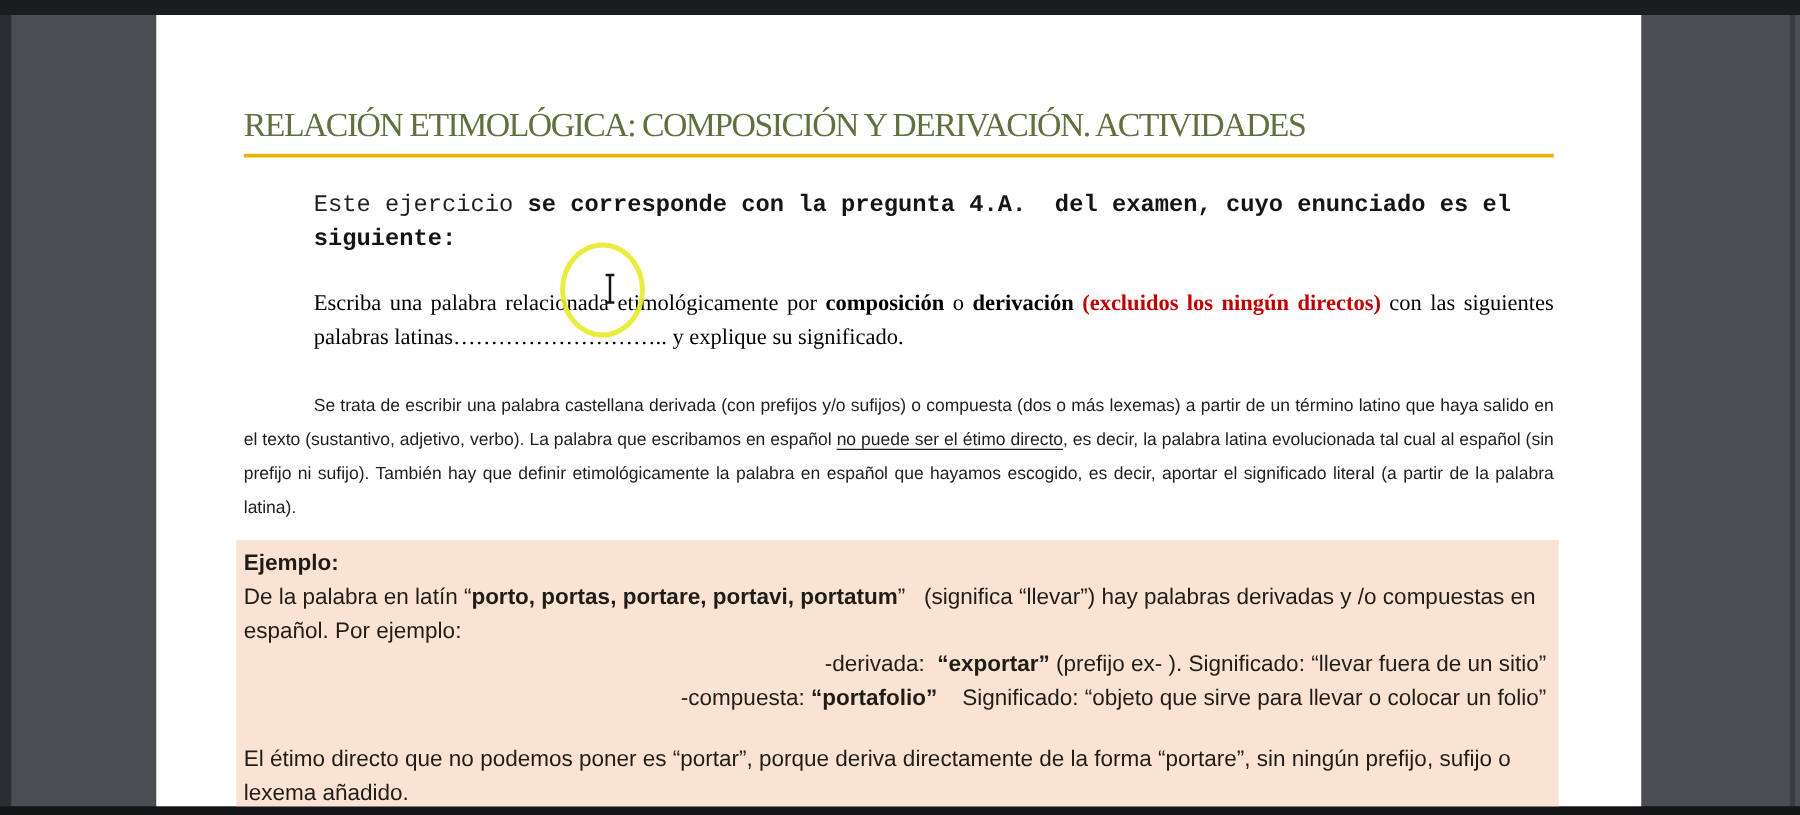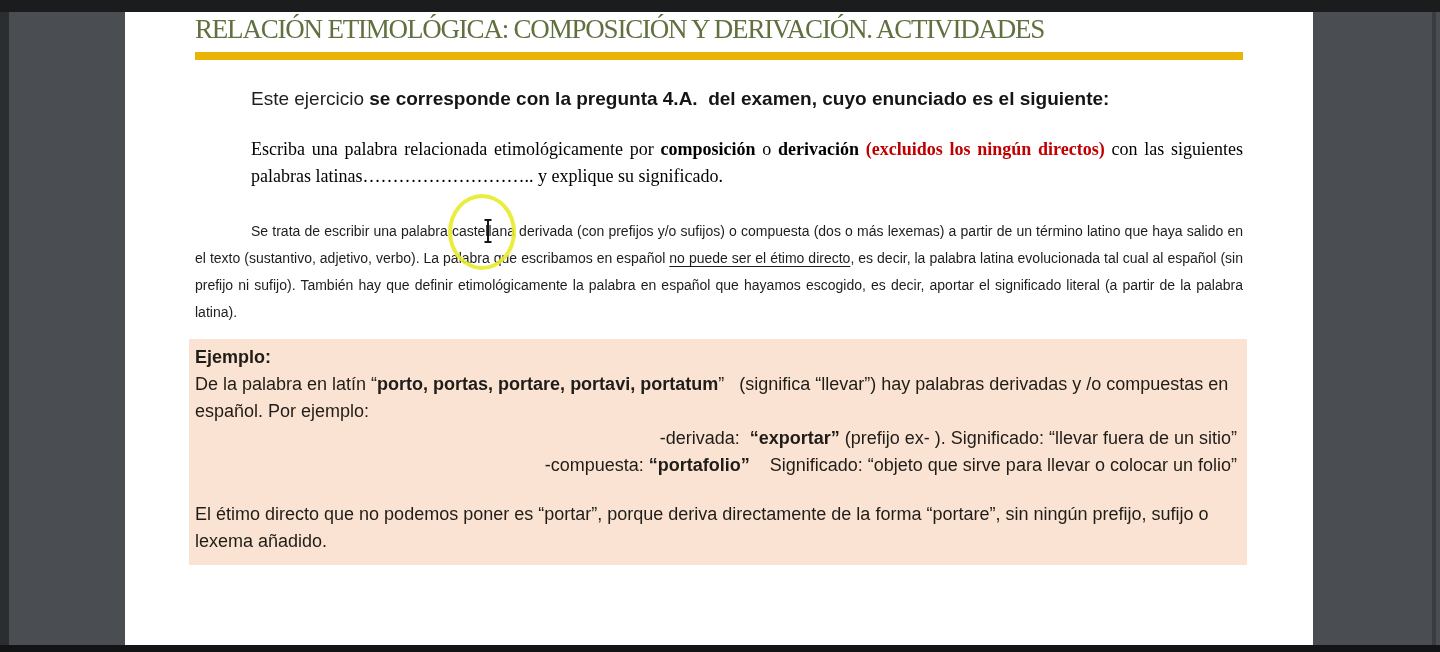--- a/index.html
+++ b/index.html
@@ -10,28 +10,28 @@
   .frame-bar-bottom { position:absolute; left:0; top:645px; width:1440px; height:7px; background:#131416; }
   .frame-edge-left  { position:absolute; left:0; top:12px; width:9px; height:633px; background:#2b2d30; }
   .frame-edge-right { position:absolute; left:1432px; top:12px; width:4px; height:633px; background:#3a3d40; }
 
   .page {
     position:absolute; left:125px; top:12px; width:1188px; height:633px;
     background:#ffffff; overflow:hidden; color:#1c1c1c;
   }
   .content { padding:0 70px; }
 
-  .title-wrap { border-bottom:8px solid #eab308; padding-bottom:6px; }
+  .title-wrap { padding-top:71px; border-bottom:3px solid #eab308; padding-bottom:6px; }
   .doc-title {
     font-family:"Liberation Serif", serif; font-weight:normal;
     font-size:27px; line-height:34px; letter-spacing:-1.2px; color:#60703f;
     white-space:nowrap;
   }
 
-  p.intro { margin-top:25px; font-size:19px; line-height:27px; margin-left:56px; color:#1f1f1f; }
+  p.intro { margin-top:25px; font-size:19px; line-height:27px; margin-left:56px; color:#1f1f1f;font-family:Liberation Mono, monospace; }
   p.intro b { color:#151515; }
 
   p.exam-quote {
     margin-top:24px; margin-left:56px;
     font-family:"Liberation Serif", serif; font-size:18px; line-height:27px;
     text-align:justify; color:#000;
   }
   .red-bold { color:#c00000; font-weight:bold; }
 
   p.explain {

